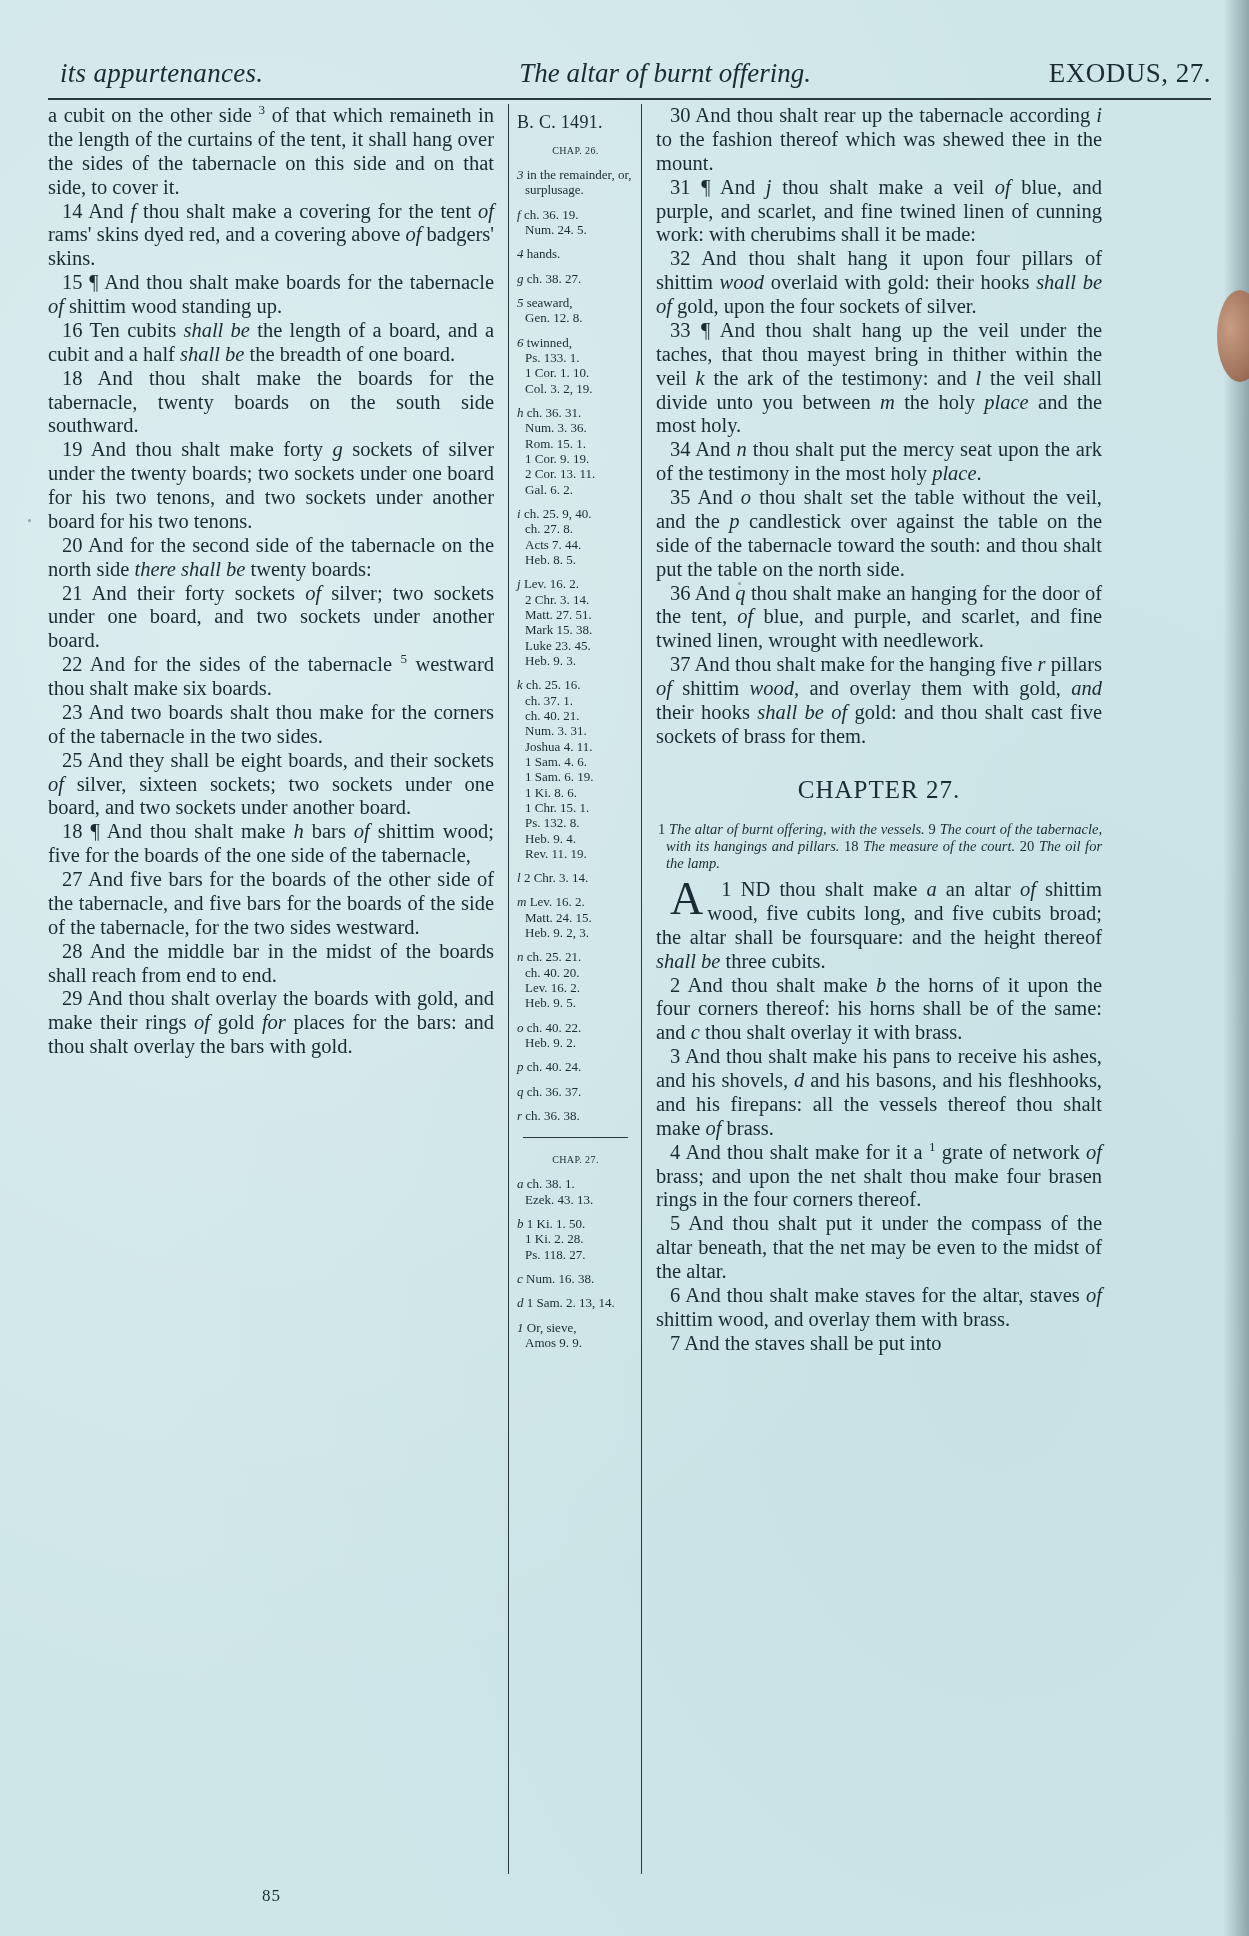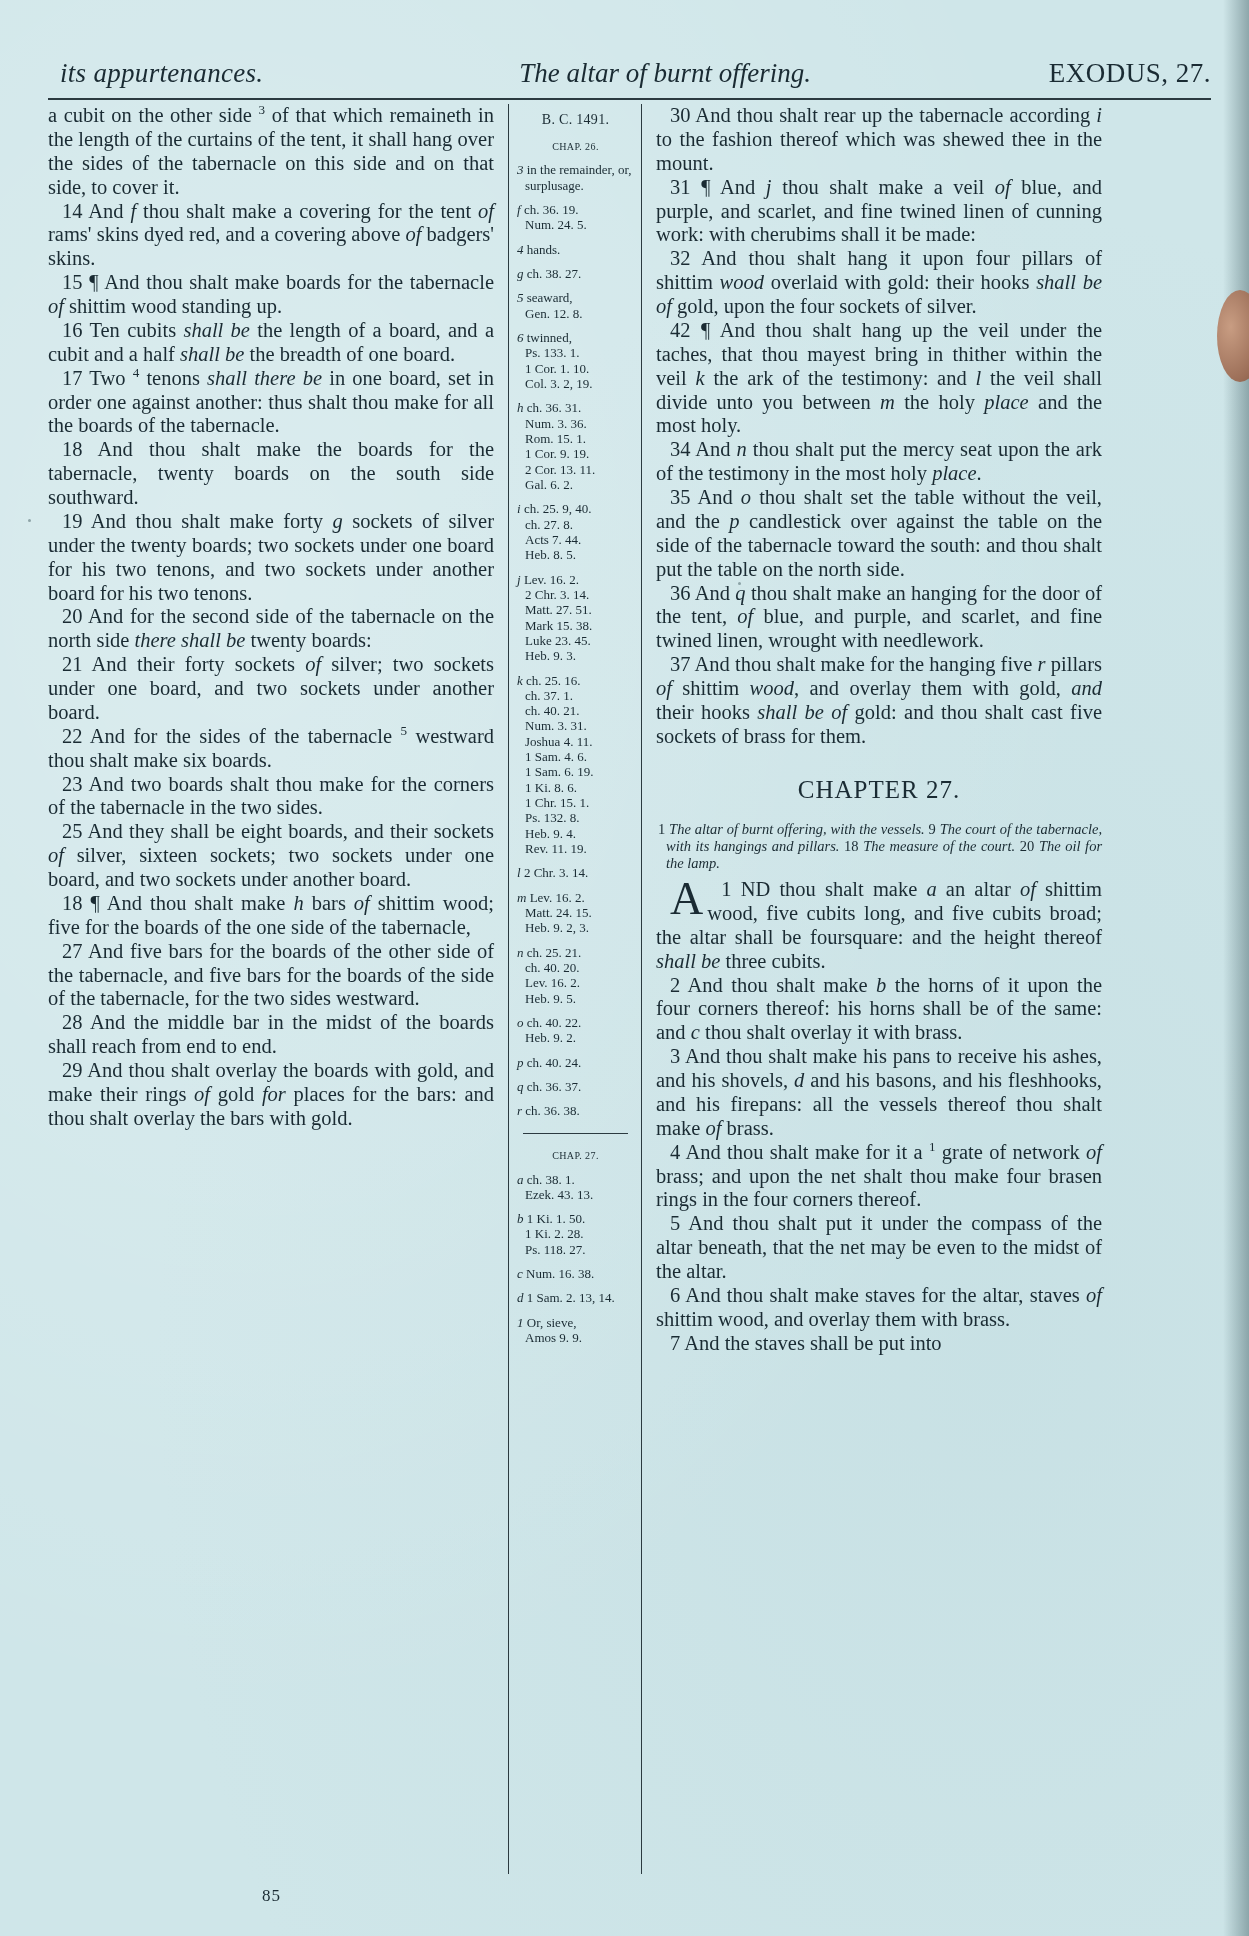--- a/index.html
+++ b/index.html
@@ -132,23 +132,23 @@
     padding-left: 8px;
   }
   .note .lt { font-style: italic; }
   .note-head {
     text-align: center;
     margin: 8px 0 10px 0;
     font-size: 10px;
     letter-spacing: 0.4px;
   }
   .note-top {
-    text-align: center;
+    text-align: left;
     margin: 2px 0 12px 0;
-    font-size: 14px;
+    font-size: 18px;
     letter-spacing: 0.3px;
   }
   .note-sep {
     border-top: 1.5px solid #2b3a40;
     margin: 14px 6px 16px 6px;
   }
   .chap-title {
     text-align: center;
     font-size: 25px;
     letter-spacing: 1px;
@@ -205,21 +205,20 @@
   </div>
   <div class="rule"></div>
 
   <div class="columns">
 
     <div class="col-text" id="leftcol">
         <p class="v first">a cubit on the other side <sup>3</sup> of that which remaineth in the length of the curtains of the tent, it shall hang over the sides of the tabernacle on this side and on that side, to cover it.</p>
         <p class="v"><span class="vn">14</span> And <i>f</i> thou shalt make a covering for the tent <i>of</i> rams' skins dyed red, and a covering above <i>of</i> badgers' skins.</p>
         <p class="v"><span class="vn">15</span> ¶ And thou shalt make boards for the tabernacle <i>of</i> shittim wood standing up.</p>
         <p class="v"><span class="vn">16</span> Ten cubits <i>shall be</i> the length of a board, and a cubit and a half <i>shall be</i> the breadth of one board.</p>
-        <p class="v"><span class="vn">17</span> Two <sup>4</sup> tenons <i>shall there be</i> in one board, set in order one against another: thus shalt thou make for all the boards of the tabernacle.</p>
         <p class="v"><span class="vn">18</span> And thou shalt make the boards for the tabernacle, twenty boards on the south side southward.</p>
         <p class="v"><span class="vn">19</span> And thou shalt make forty <i>g</i> sockets of silver under the twenty boards; two sockets under one board for his two tenons, and two sockets under another board for his two tenons.</p>
         <p class="v"><span class="vn">20</span> And for the second side of the tabernacle on the north side <i>there shall be</i> twenty boards:</p>
         <p class="v"><span class="vn">21</span> And their forty sockets <i>of</i> silver; two sockets under one board, and two sockets under another board.</p>
         <p class="v"><span class="vn">22</span> And for the sides of the tabernacle <sup>5</sup> westward thou shalt make six boards.</p>
         <p class="v"><span class="vn">23</span> And two boards shalt thou make for the corners of the tabernacle in the two sides.</p>
         <p class="v"><span class="vn">25</span> And they shall be eight boards, and their sockets <i>of</i> silver, sixteen sockets; two sockets under one board, and two sockets under another board.</p>
         <p class="v"><span class="vn">18</span> ¶ And thou shalt make <i>h</i> bars <i>of</i> shittim wood; five for the boards of the one side of the tabernacle,</p>
         <p class="v"><span class="vn">27</span> And five bars for the boards of the other side of the tabernacle, and five bars for the boards of the side of the tabernacle, for the two sides westward.</p>
         <p class="v"><span class="vn">28</span> And the middle bar in the midst of the boards shall reach from end to end.</p>
@@ -252,21 +251,21 @@
         <div class="note"><span class="lt">b</span> 1 Ki. 1. 50.<br>1 Ki. 2. 28.<br>Ps. 118. 27.</div>
         <div class="note"><span class="lt">c</span> Num. 16. 38.</div>
         <div class="note"><span class="lt">d</span> 1 Sam. 2. 13, 14.</div>
         <div class="note"><span class="lt">1</span> Or, sieve,<br>Amos 9. 9.</div>
       </div>
 
     <div class="col-text right" id="rightcol">
         <p class="v"><span class="vn">30</span> And thou shalt rear up the tabernacle according <i>i</i> to the fashion thereof which was shewed thee in the mount.</p>
         <p class="v"><span class="vn">31</span> ¶ And <i>j</i> thou shalt make a veil <i>of</i> blue, and purple, and scarlet, and fine twined linen of cunning work: with cherubims shall it be made:</p>
         <p class="v"><span class="vn">32</span> And thou shalt hang it upon four pillars of shittim <i>wood</i> overlaid with gold: their hooks <i>shall be of</i> gold, upon the four sockets of silver.</p>
-        <p class="v"><span class="vn">42</span> ¶ And thou shalt hang up the veil under the taches, that thou mayest bring in thither within the veil <i>k</i> the ark of the testimony: and <i>l</i> the veil shall divide unto you between <i>m</i> the holy <i>place</i> and the most holy.</p>
+        <p class="v"><span class="vn">33</span> ¶ And thou shalt hang up the veil under the taches, that thou mayest bring in thither within the veil <i>k</i> the ark of the testimony: and <i>l</i> the veil shall divide unto you between <i>m</i> the holy <i>place</i> and the most holy.</p>
         <p class="v"><span class="vn">34</span> And <i>n</i> thou shalt put the mercy seat upon the ark of the testimony in the most holy <i>place</i>.</p>
         <p class="v"><span class="vn">35</span> And <i>o</i> thou shalt set the table without the veil, and the <i>p</i> candlestick over against the table on the side of the tabernacle toward the south: and thou shalt put the table on the north side.</p>
         <p class="v"><span class="vn">36</span> And <i>q</i> thou shalt make an hanging for the door of the tent, <i>of</i> blue, and purple, and scarlet, and fine twined linen, wrought with needlework.</p>
         <p class="v"><span class="vn">37</span> And thou shalt make for the hanging five <i>r</i> pillars <i>of</i> shittim <i>wood</i>, and overlay them with gold, <i>and</i> their hooks <i>shall be of</i> gold: and thou shalt cast five sockets of brass for them.</p>
         <div class="chap-title">CHAPTER 27.</div>
         <div class="chap-summary"><span class="num">1</span> <i>The altar of burnt offering, with the vessels.</i> <span class="num">9</span> <i>The court of the tabernacle, with its hangings and pillars.</i> <span class="num">18</span> <i>The measure of the court.</i> <span class="num">20</span> <i>The oil for the lamp.</i></div>
         <p class="v dropcap-para"><span class="dropcap">A</span><span class="vn">1</span> ND thou shalt make <i>a</i> an altar <i>of</i> shittim wood, five cubits long, and five cubits broad; the altar shall be foursquare: and the height thereof <i>shall be</i> three cubits.</p>
         <p class="v"><span class="vn">2</span> And thou shalt make <i>b</i> the horns of it upon the four corners thereof: his horns shall be of the same: and <i>c</i> thou shalt overlay it with brass.</p>
         <p class="v"><span class="vn">3</span> And thou shalt make his pans to receive his ashes, and his shovels, <i>d</i> and his basons, and his fleshhooks, and his firepans: all the vessels thereof thou shalt make <i>of</i> brass.</p>
         <p class="v"><span class="vn">4</span> And thou shalt make for it a <sup>1</sup> grate of network <i>of</i> brass; and upon the net shalt thou make four brasen rings in the four corners thereof.</p>

